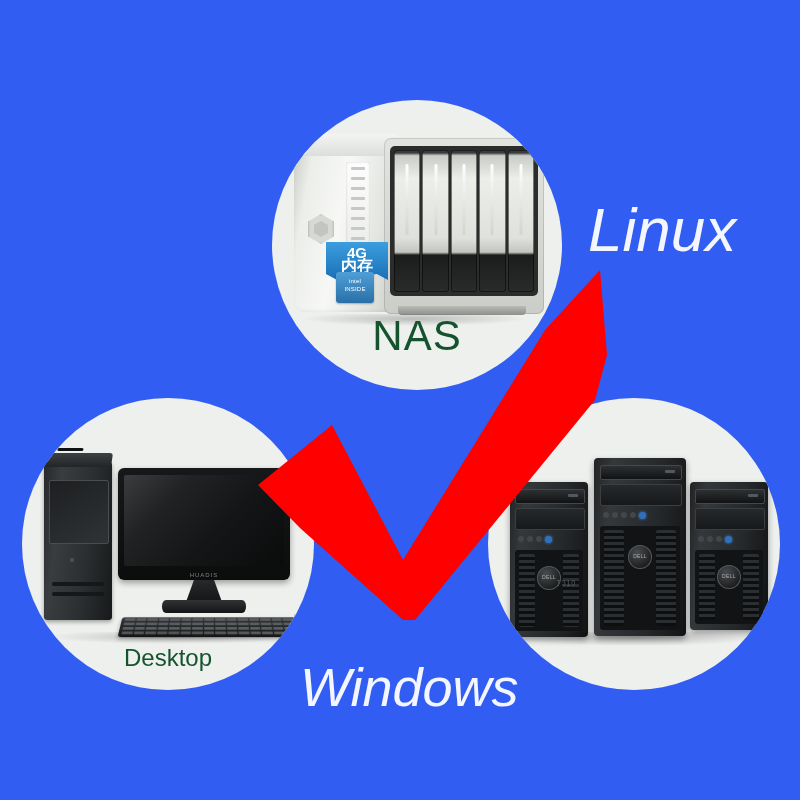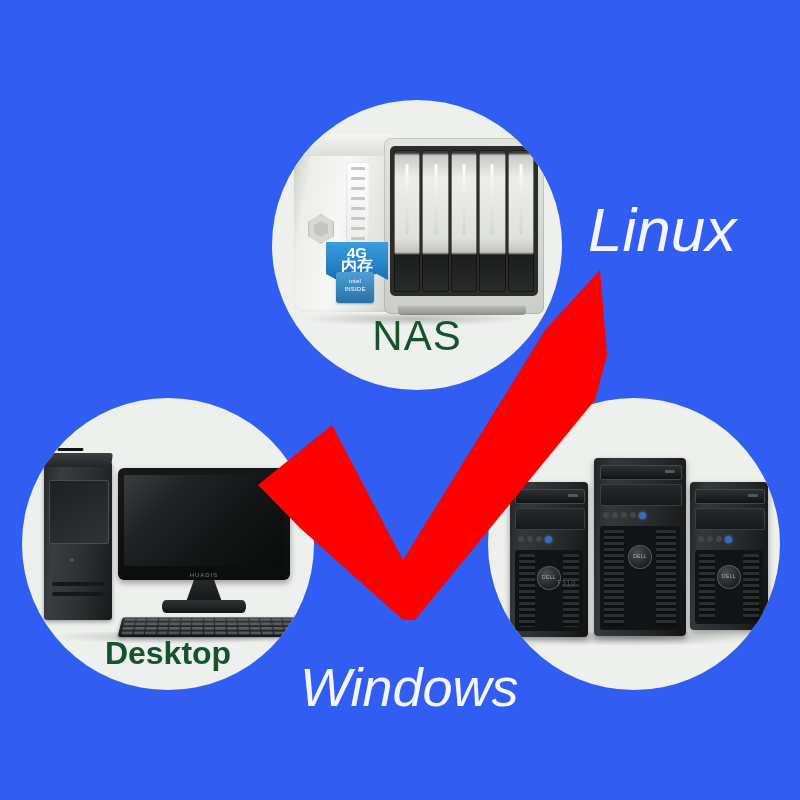--- a/index.html
+++ b/index.html
@@ -28,21 +28,21 @@
   .bubble-server  { left: 488px; top: 398px; width: 292px; height: 292px; }
 
   .bubble-label {
     position: absolute;
     left: 0; right: 0;
     text-align: center;
     color: #14532d;
     z-index: 6;
   }
   .label-nas     { bottom: 30px;  font-size: 42px; font-weight: 400; letter-spacing: 1px; }
-  .label-desktop { bottom: 18px;  font-size: 32px; font-weight: bold; letter-spacing: 0px; }
+  .label-desktop { bottom: 18px;  font-size: 24px; font-weight: normal; letter-spacing: 0px; }
   .label-server  { bottom: 18px;  font-size: 32px; font-weight: bold; letter-spacing: 0px; }
 
   
   .nas-wrap { position: absolute; left: 8px; top: 38px; width: 272px; height: 190px; }
 
   .nas-body {
     position: absolute; left: 14px; top: 6px;
     width: 98px; height: 168px;
     background: linear-gradient(100deg,#c9cac6 0%, #eceeea 16%, #f7f8f6 46%, #e2e4e0 80%, #cdcfcb 100%);
     border-radius: 12px 4px 4px 10px;

